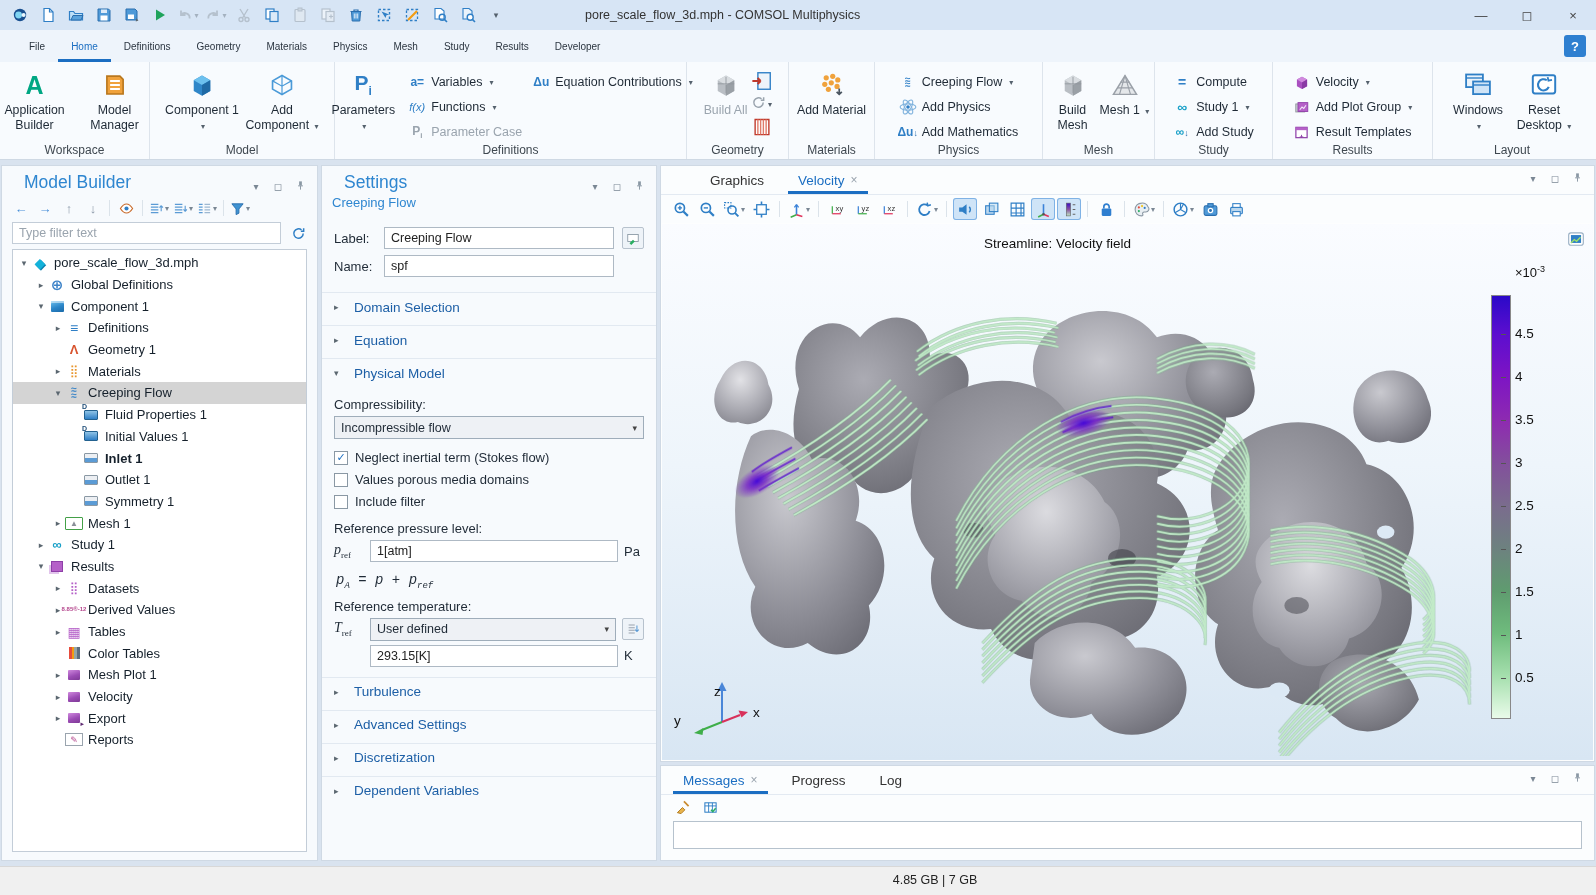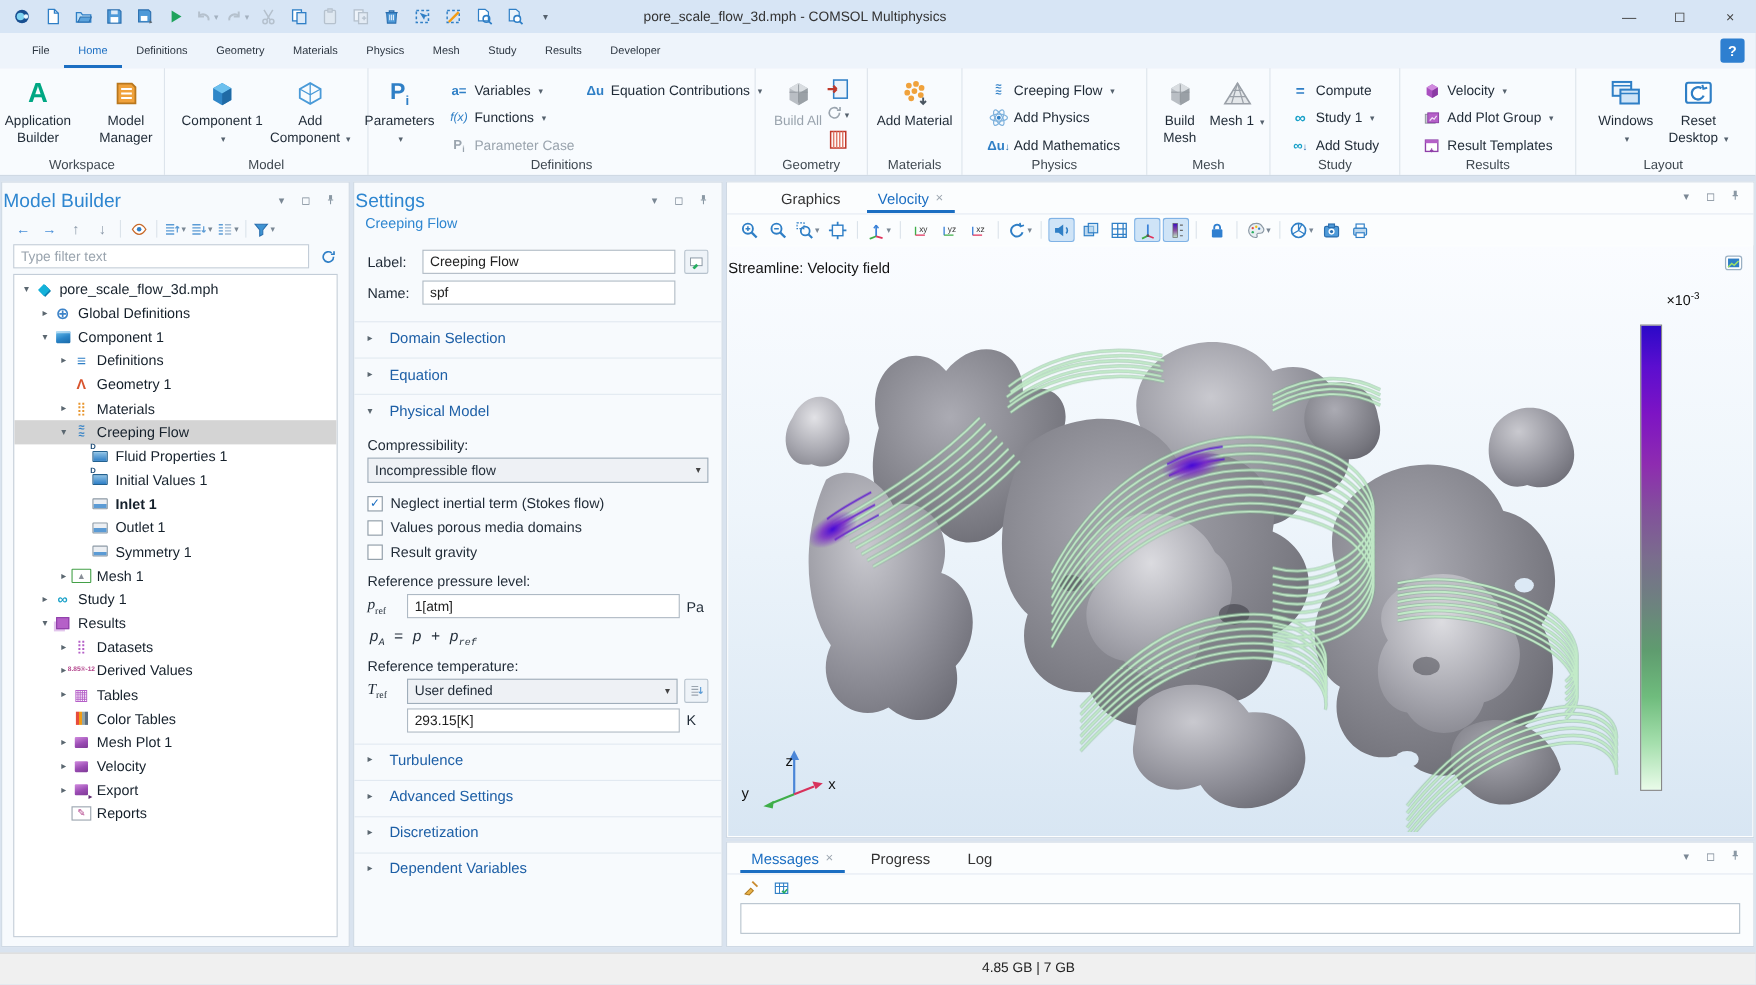--- a/index.html
+++ b/index.html
@@ -38,21 +38,21 @@
   .tg{font-family:"Liberation Sans","DejaVu Sans",sans-serif}
   .waves{display:inline-block;line-height:5px;font-size:10px;font-weight:700}
   .sbtn{width:22px;height:20px;display:inline-flex;align-items:center;justify-content:center;border-radius:3px}
   
   #main{position:absolute;left:0;top:160px;width:1596px;height:706px;background:#d9e3ef}
   .panel{position:absolute;background:#f7fafd;border:1px solid #cfd9e4}
   #mb-panel{left:1px;top:5px;width:317px;height:696px;display:flex;flex-direction:column}
   #set-panel{left:321px;top:5px;width:336px;height:696px;display:flex;flex-direction:column;overflow:hidden}
   #gfx-panel{left:660px;top:5px;width:935px;height:597px;background:#fdfefe}
   #msg-panel{left:660px;top:605px;width:935px;height:96px;background:#fbfdfe}
-  .phead{display:flex;align-items:center;padding:6px 10px 2px 1px}
+  .phead{display:flex;align-items:flex-end;padding:6px 10px 2px 22px}
   .ptitle{font-size:17.5px;color:#2e86d0}
   .pctl{margin-left:auto;display:flex;gap:8px;color:#7a8794;font-size:10px;align-items:center}
   .pctl .pc{width:14px;text-align:center}
   
   #mb-toolbar{display:flex;align-items:center;gap:2px;padding:2px 8px;height:26px}
   .mbtn{width:22px;height:20px;display:inline-flex;align-items:center;justify-content:center;border-radius:3px;font-size:13px}
   .mbtn svg{width:15px;height:15px}
   .msep{width:1px;height:16px;background:#dbe3ea;margin:0 3px}
   .arr-b{color:#4a90d9;font-weight:700} .arr-g{color:#8a98a8;font-weight:700}
   #mb-filter{display:flex;align-items:center;gap:6px;padding:1px 8px 3px 10px}
@@ -113,21 +113,21 @@
   .gtab{padding:0 10px;height:28px;display:flex;align-items:center;gap:6px;font-size:13.5px;color:#333;margin-right:14px}
   .gtab.active{color:#1b6ec2;box-shadow:inset 0 -3px 0 #1b6ec2}
   .gtab .x{color:#9aa4ae;font-size:12px}
   #gfx-tabs .pctl{position:absolute;right:10px;top:6px}
   #gfx-toolbar{height:28px;display:flex;align-items:center;gap:2px;padding:0 8px;background:#fbfdfe}
   .gbtn{min-width:24px;height:22px;display:inline-flex;align-items:center;justify-content:center;border-radius:3px;padding:0 2px}
   .gbtn svg{width:17px;height:17px}
   .gbtn.on{background:#cfe4f7;box-shadow:inset 0 0 0 1px #7fb2e5}
   .gsep{width:1px;height:16px;background:#dbe3ea;margin:0 4px}
   #gfx-canvas{position:absolute;left:1px;right:1px;top:58px;bottom:1px;background:linear-gradient(180deg,#fafcff 0%,#eef5fb 45%,#d8e6f3 100%);overflow:hidden}
-  #plot-title{position:absolute;top:12px;left:0;right:140px;font-size:13.5px;color:#111}
+  #plot-title{position:absolute;top:12px;left:0;right:140px;text-align:center;font-size:13.5px;color:#111}
   #scene{position:absolute;left:6px;top:24px;width:812px;height:508px}
   #mini-plot{position:absolute;right:8px;top:6px;width:18px;height:18px}
   
   #colorbar{position:absolute;right:82px;top:71px;width:20px;height:424px;border:1px solid #888;background:linear-gradient(180deg,#2b09c8 0%,#5c0ecf 9%,#7d14c4 19%,#8e2cb0 30%,#82519b 40%,#7a6d8d 50%,#6d827f 60%,#5f9c6f 70%,#6fbc7d 80%,#a5dfad 90%,#e9fbe9 100%)}
   #cb-exp{position:absolute;right:48px;top:40px;font-size:13px;color:#111}
   #cb-ticks{position:absolute;right:44px;top:71px;width:34px;height:424px}
   .cbt{position:absolute;left:0;font-size:13.5px;color:#111}
   .cbt::before{content:"";position:absolute;left:-14px;top:8px;width:5px;height:1px;background:#555}
   
   #triad{position:absolute;left:20px;bottom:14px;width:80px;height:80px}
@@ -837,21 +837,21 @@
       <label class="chk">
           <span class="box checked">✓</span>
           <span>Neglect inertial term (Stokes flow)</span>
         </label>
       <label class="chk">
           <span class="box"></span>
           <span>Values porous media domains</span>
         </label>
       <label class="chk">
           <span class="box"></span>
-          <span>Result gravity</span>
+          <span>Include filter</span>
         </label>
       <div class="slabel" style="margin-top:12px">Reference pressure level:</div>
       <div class="inrow">
         <span class="sym"><span>p</span><sub>ref</sub></span>
         <input class="txt" value="1[atm]" style="">
         <span class="unit">Pa</span>
       </div>
       <div class="eqline"><span>p</span><sub>A</sub><span> = </span><span>p</span><span> + </span><span>p</span><sub>ref</sub></div>
       <div class="slabel">Reference temperature:</div>
       <div class="inrow">
@@ -1221,20 +1221,31 @@
             <path d="M104,258 C118,250 134,242 150,234"></path>
           <path d="M450,185 C468,176 488,170 508,168"></path>
             <path d="M452,196 C470,188 490,182 510,180"></path>
         </g>
         <ellipse cx="102" cy="248" rx="28" ry="14" fill="url(#pg)" transform="rotate(-28 102 248)"></ellipse>
         <ellipse cx="476" cy="186" rx="32" ry="14" fill="url(#pg)" transform="rotate(-12 476 186)"></ellipse>
       </svg>
 
       <div id="colorbar"></div>
       <div id="cb-exp"><span>×10</span><sup>-3</sup></div>
+      <div id="cb-ticks">
+          <div class="cbt" style="top: 31px;">4.5</div>
+          <div class="cbt" style="top: 74px;">4</div>
+          <div class="cbt" style="top: 117px;">3.5</div>
+          <div class="cbt" style="top: 160px;">3</div>
+          <div class="cbt" style="top: 203px;">2.5</div>
+          <div class="cbt" style="top: 246px;">2</div>
+          <div class="cbt" style="top: 289px;">1.5</div>
+          <div class="cbt" style="top: 332px;">1</div>
+          <div class="cbt" style="top: 375px;">0.5</div>
+        </div>
 
       <svg id="triad" viewBox="0 0 80 80">
         <line x1="40" y1="56" x2="40" y2="24" stroke="#4a86d8" stroke-width="2"></line>
         <path d="M40,16 l-4.5,9 h9 z" fill="#4a86d8"></path>
         <line x1="40" y1="56" x2="20" y2="64" stroke="#3fae49" stroke-width="2"></line>
         <path d="M12,67 l9.5,-5 l-1,7 z" fill="#3fae49"></path>
         <line x1="40" y1="56" x2="58" y2="49" stroke="#d8315b" stroke-width="2"></line>
         <path d="M66,46 l-9.5,-1.5 l3,7 z" fill="#d8315b"></path>
       </svg>
       <span class="axlbl" style="left:52px;bottom:61px">z</span>

